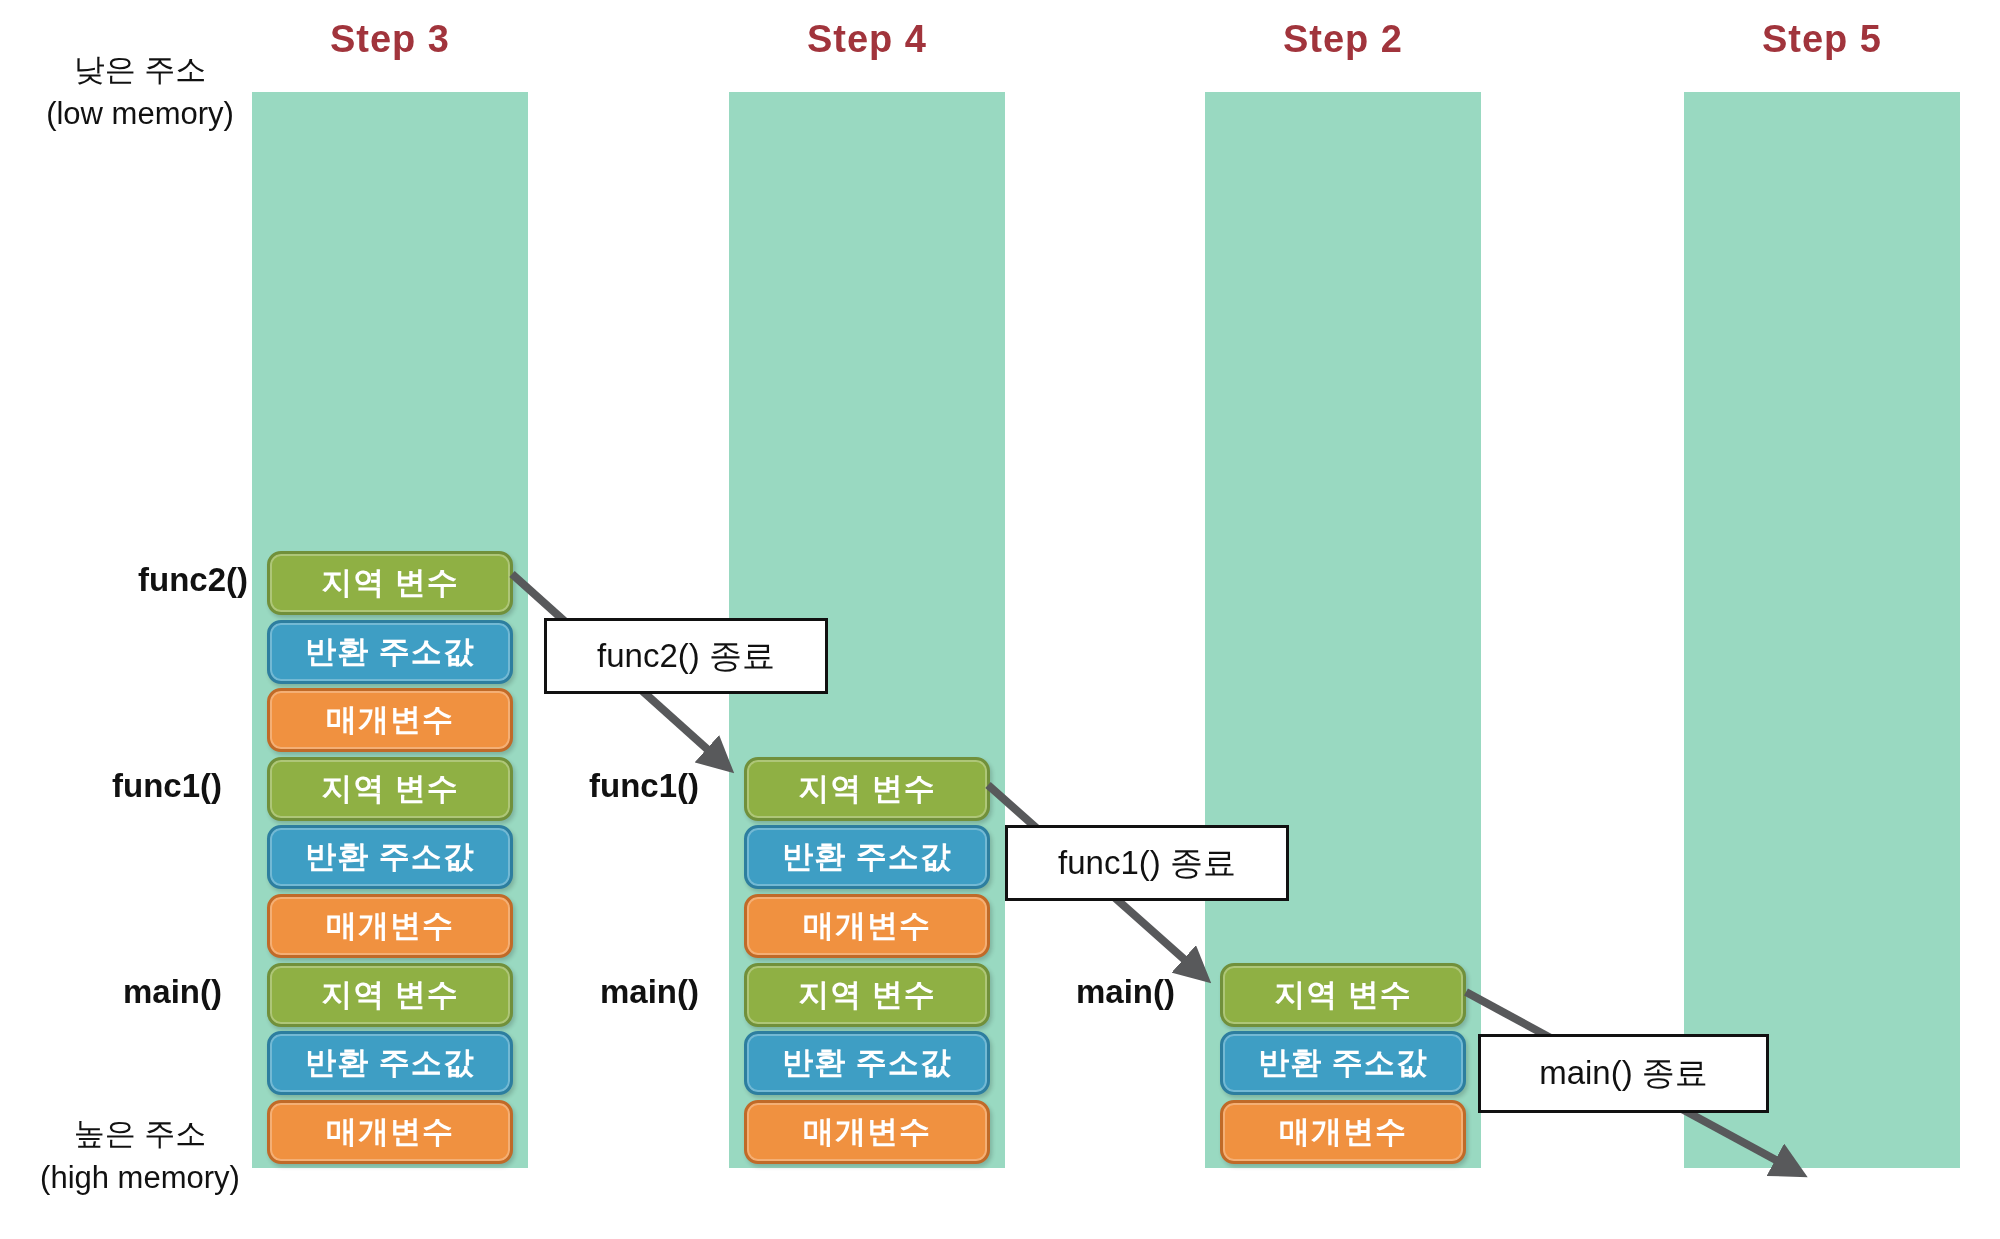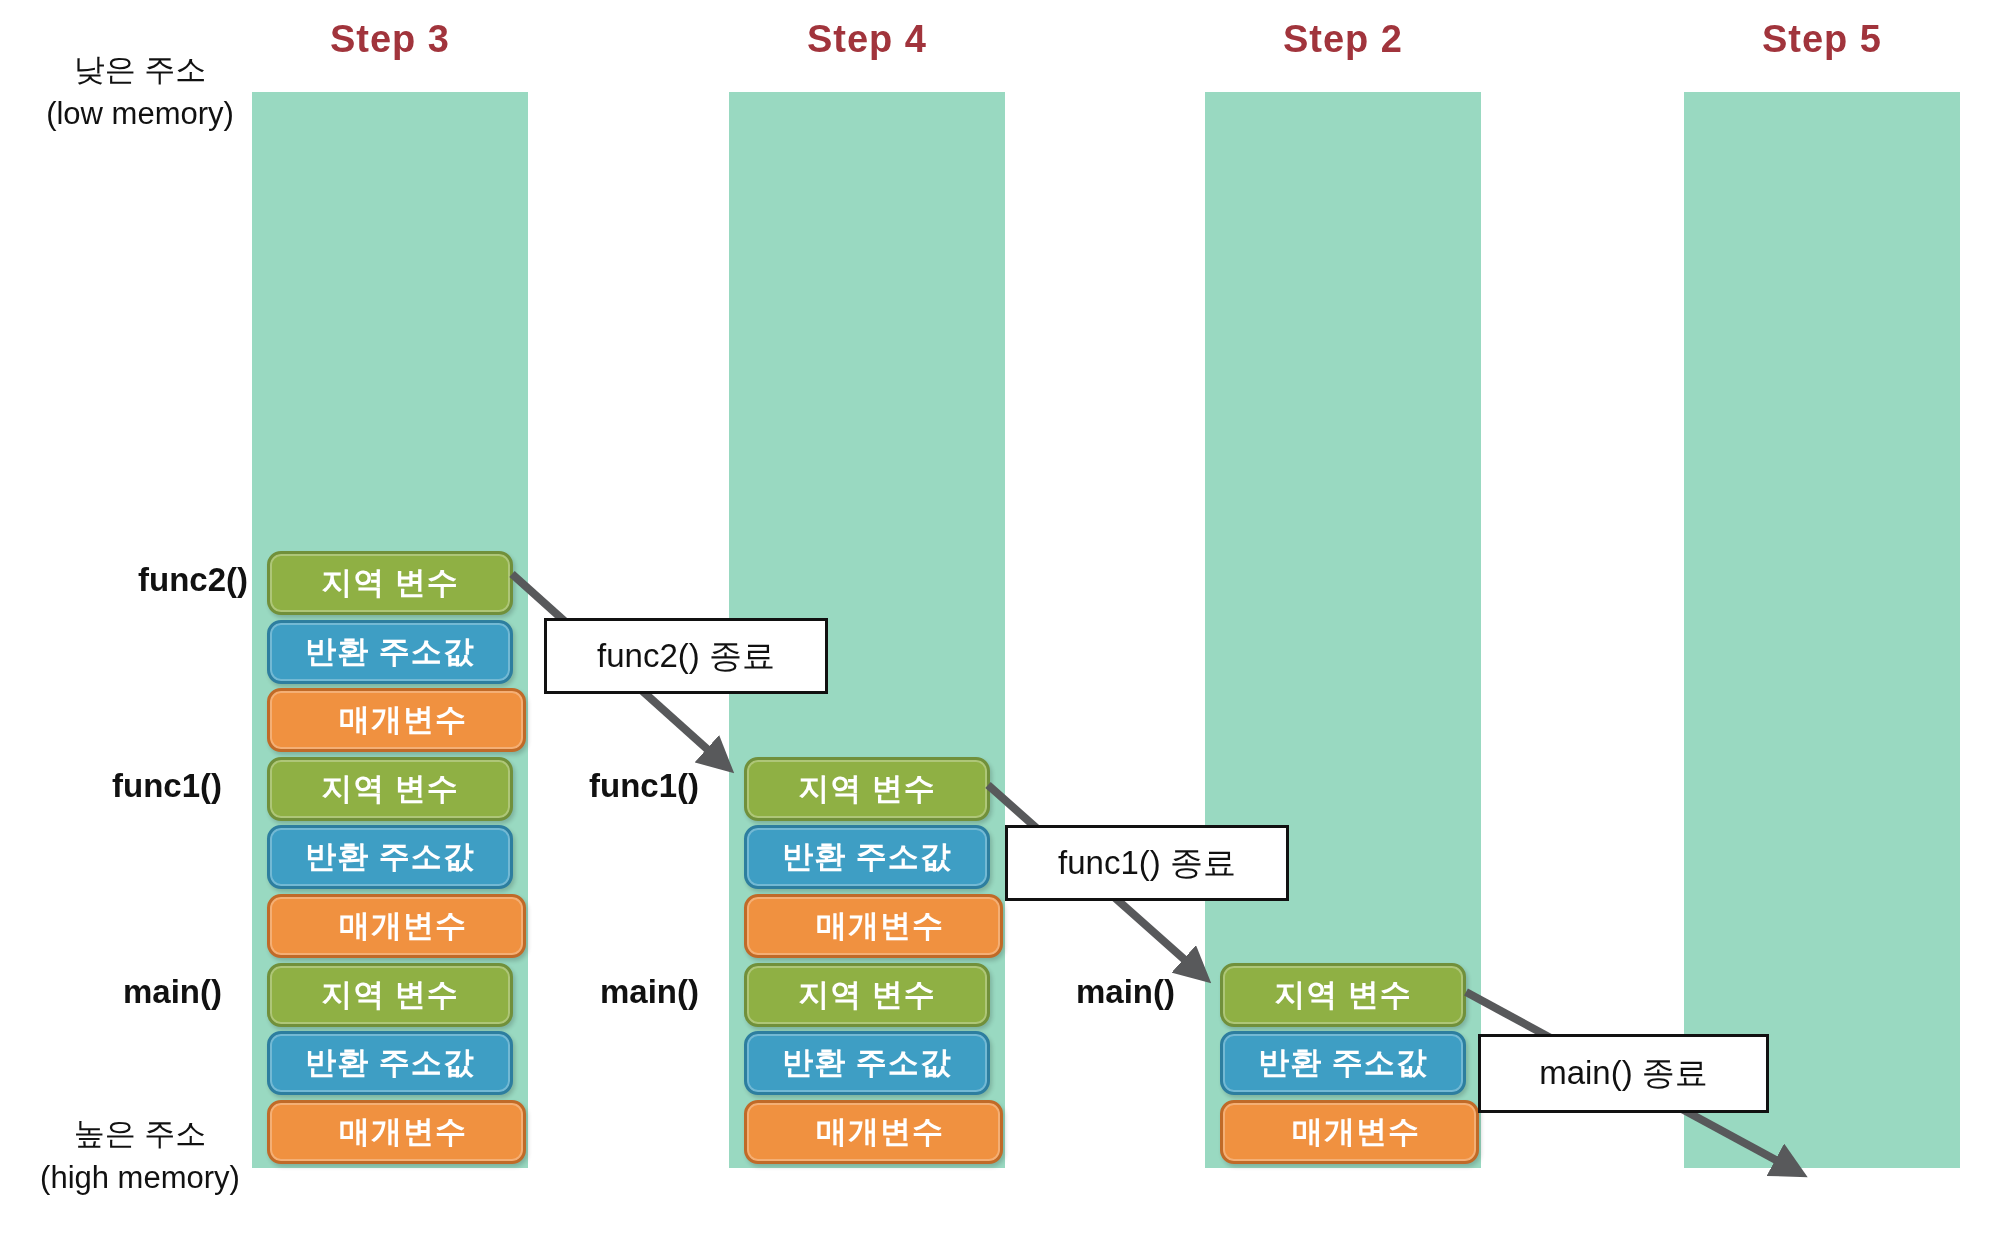--- a/index.html
+++ b/index.html
@@ -32,21 +32,21 @@
     font-weight:bold;
     font-size:31px;
     display:flex;align-items:center;justify-content:center;
     z-index:10;
     box-shadow: inset 0 0 0 2px rgba(255,255,255,.28), 2px 3px 4px rgba(0,0,0,.18);
     letter-spacing:1px;
     white-space:nowrap;
   }
   .stack-box.local {background:var(--local-fill,#8fb044); border-color:var(--local-border,#71903b);}
   .stack-box.return{background:var(--return-fill,#3e9ec4); border-color:var(--return-border,#2d7e9f);}
-  .stack-box.param {background:var(--param-fill,#f09140);  border-color:var(--param-border,#c06a28);padding-left:13px;}
+  .stack-box.param {background:var(--param-fill,#f09140);  border-color:var(--param-border,#c06a28);}
   .fn-label{
     position:absolute;
     left:0;
     text-align:right;
     font-size:33px;
     font-weight:bold;
     color:#111111;
     z-index:6;
     display:flex;align-items:center;justify-content:flex-end;
     white-space:nowrap;

